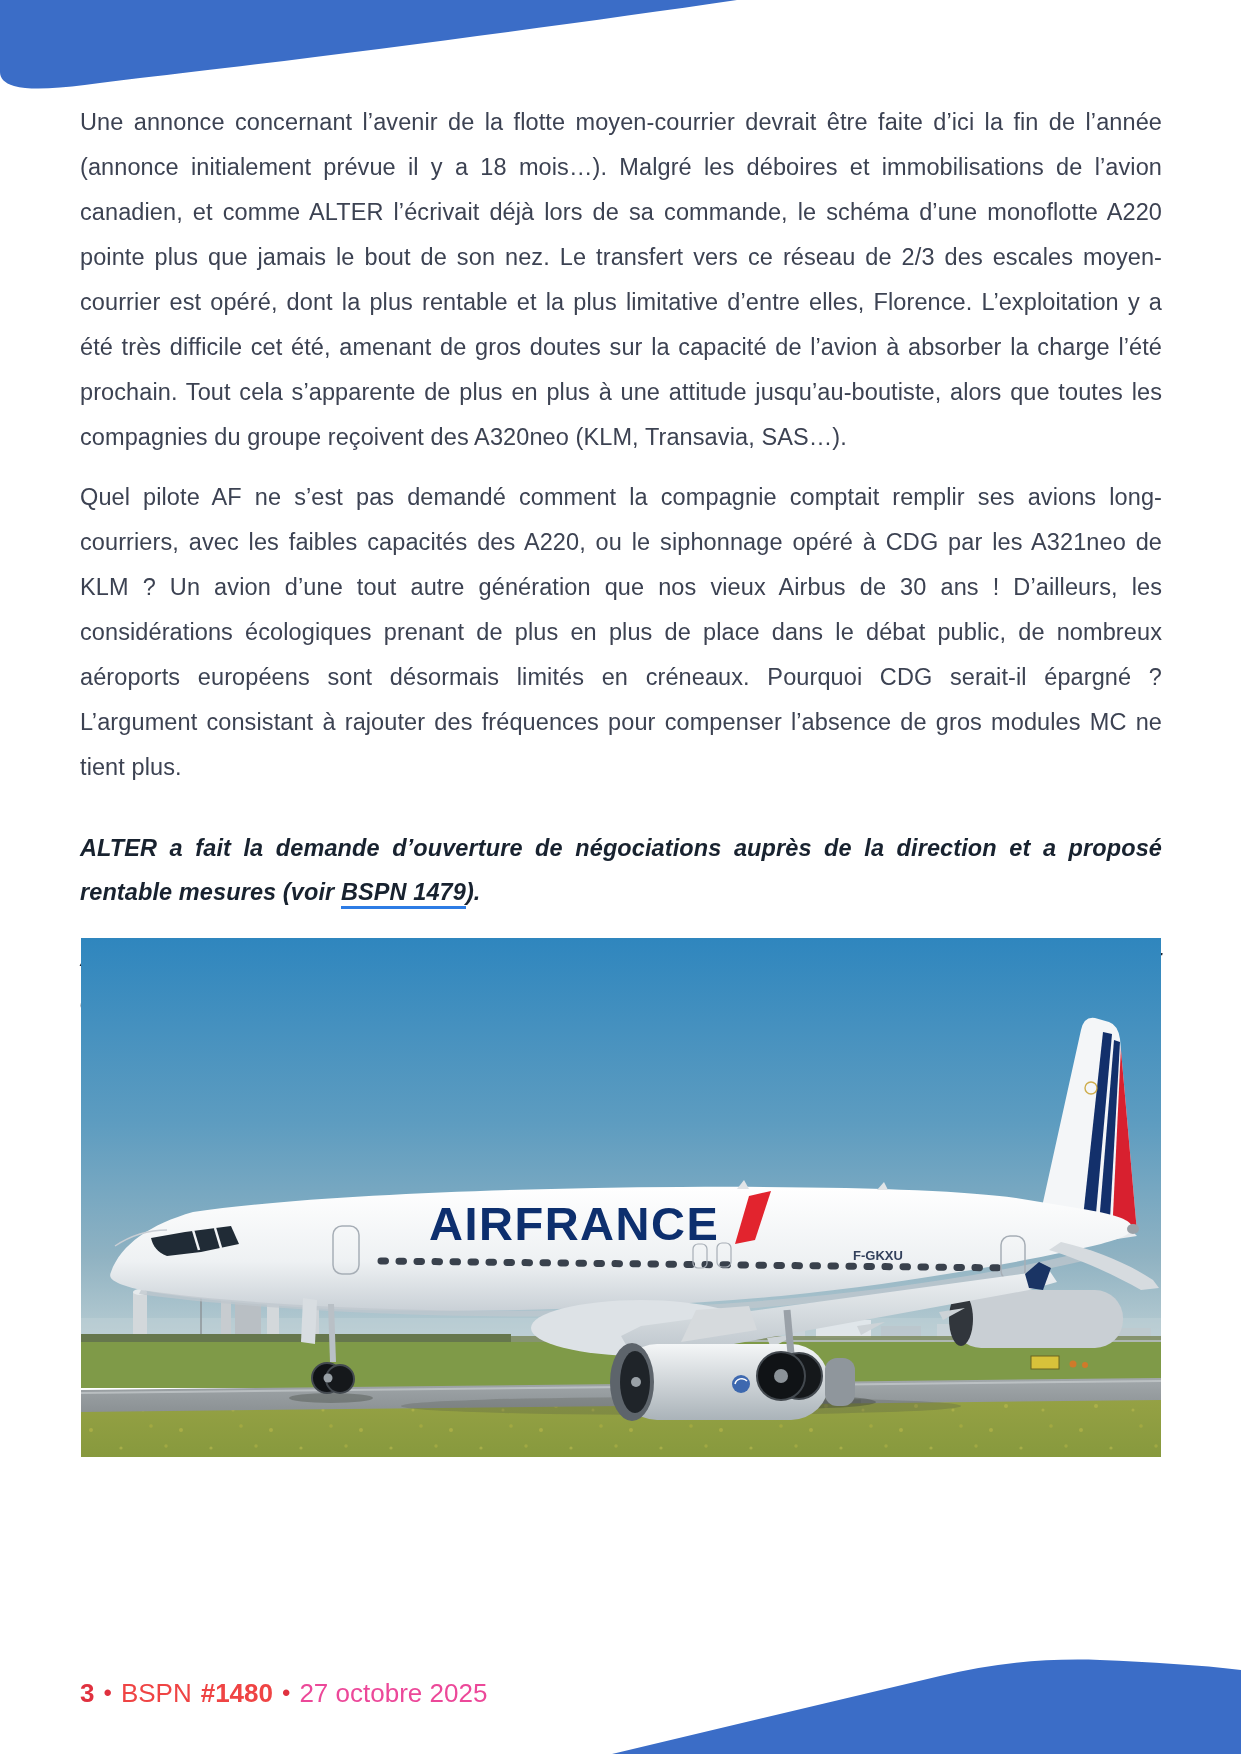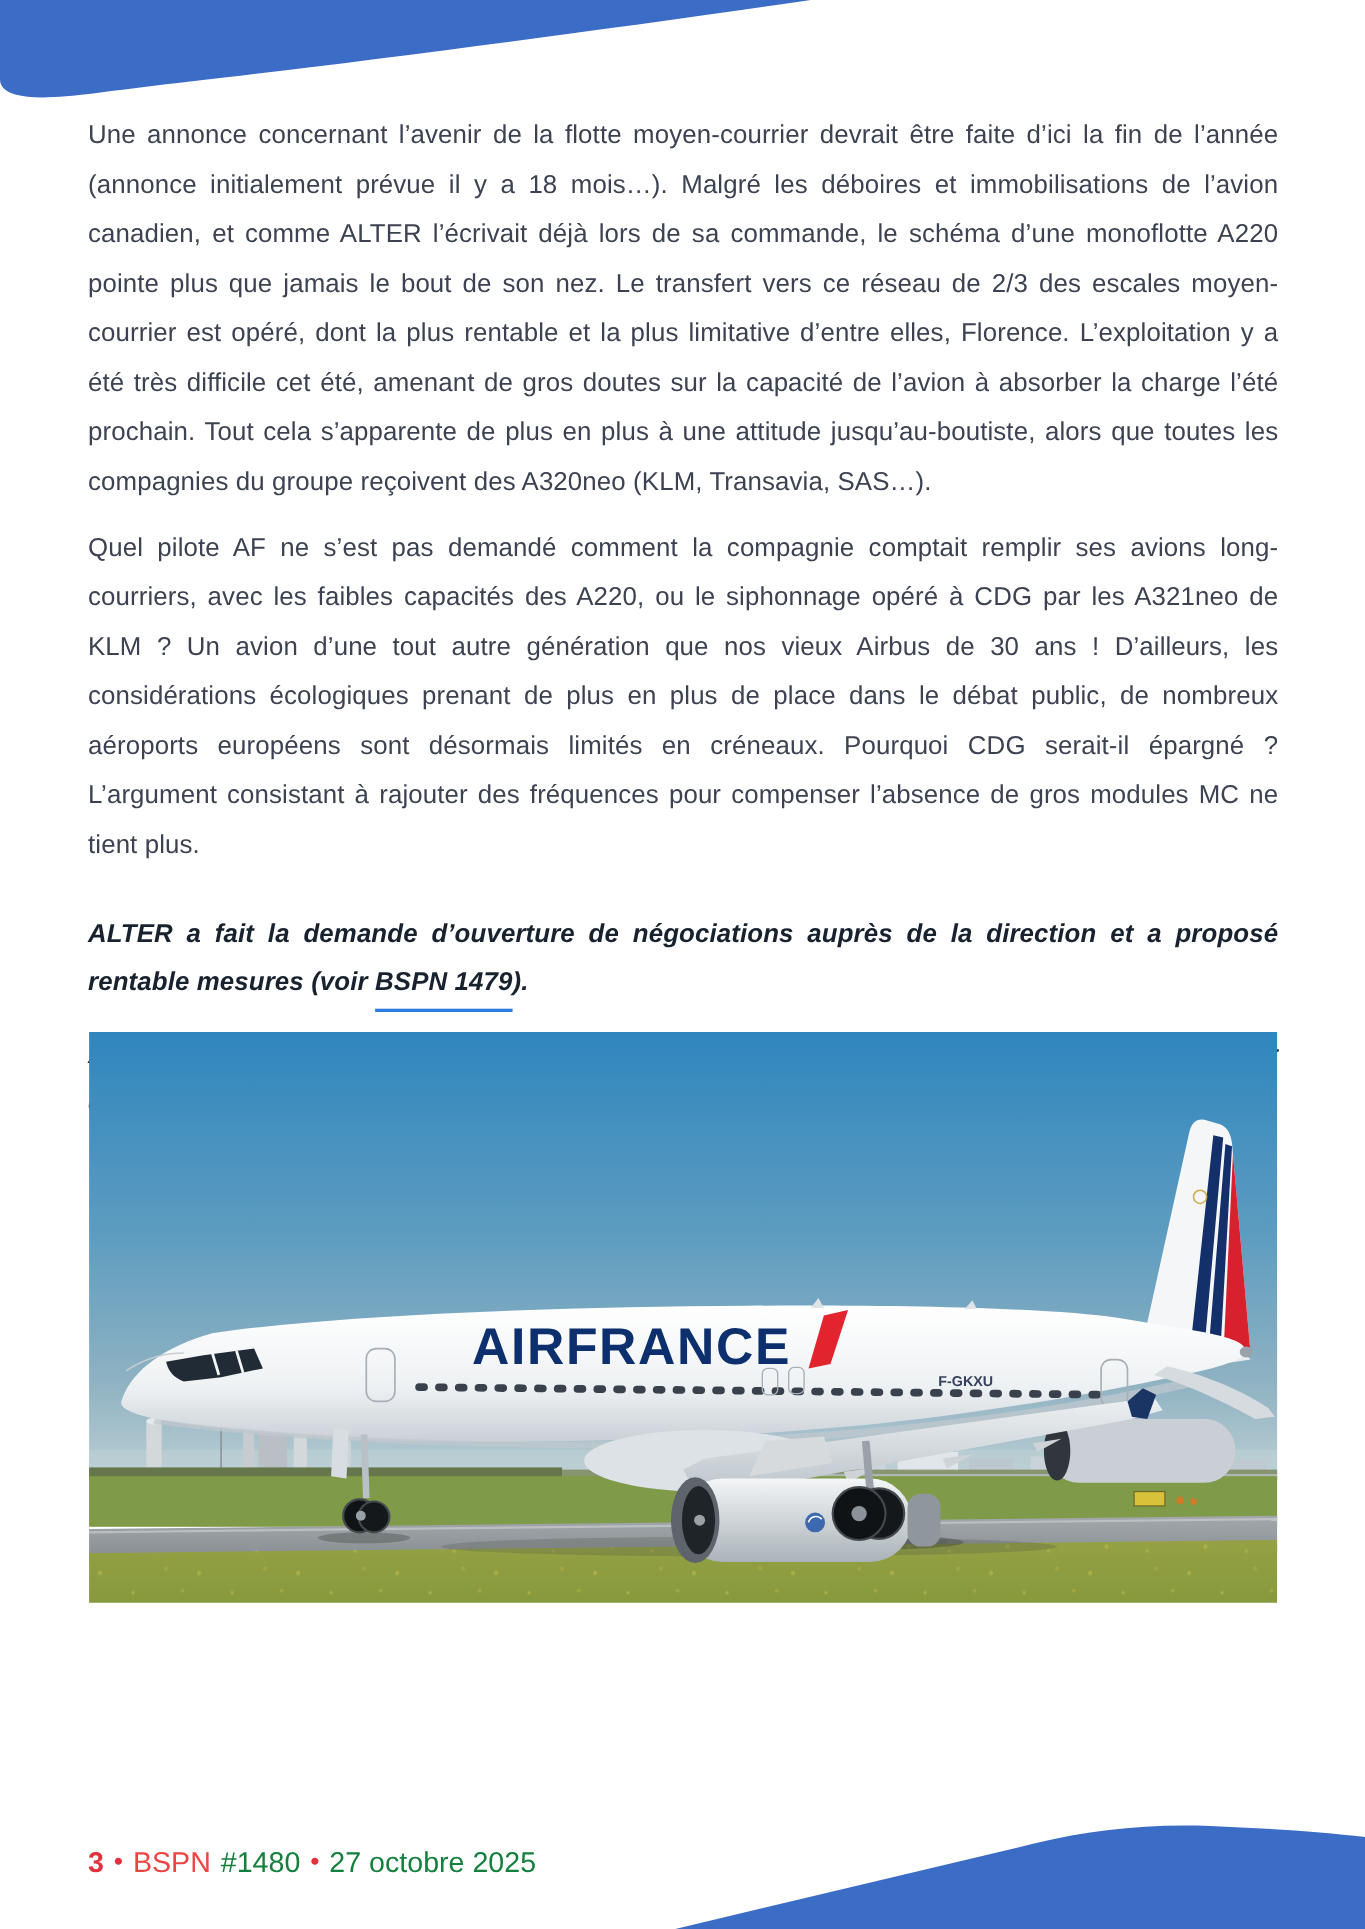--- a/index.html
+++ b/index.html
@@ -24,38 +24,38 @@
     margin:36px 0 0 0;
     font-size:23.5px;line-height:44px;letter-spacing:0.1px;
     color:#18222f;
     font-weight:bold;font-style:italic;
     text-align:justify;
   }
   p.lead-p + p.lead-p{margin-top:22px;}
   a.bspn-link{
     color:#18222f;text-decoration:none;
     border-bottom:3px solid #2d7ce5;
-    padding-bottom:12px;
+    padding-bottom:1px;
   }
   figure.photo{
     position:absolute;left:80px;top:938px;width:1082px;height:519px;margin:0;
     overflow:hidden;
   }
   figure.photo svg{display:block;}
   .footer{
     position:absolute;left:80px;top:1678px;
     font-size:26px;line-height:30px;
     display:flex;align-items:center;gap:9px;
     white-space:nowrap;
   }
   .footer .pageno{color:#e0313f;font-weight:bold;}
   .footer .dot{color:#e0313f;font-size:24px;}
   .footer .bulletin{color:#ef4444;}
-  .footer .issue{color:#15803d;font-weight:normal;}
-  .footer .date{color:#15803d;}
+  .footer .issue{color:#ef4444;font-weight:bold;}
+  .footer .date{color:#ec4899;}
 </style>
 </head>
 <body>
 
 <svg class="corner-svg corner-top" viewBox="0 0 1241 100" aria-hidden="true">
   <path d="M0,0 L737,0 C560,26 300,60 140,78 C88,84 40,93 14,86 C4,83 0,78 0,72 Z" fill="#3b6dc7"></path>
 </svg>
 
 <div class="content">
   <p class="body-p">Une annonce concernant l’avenir de la flotte moyen-courrier devrait être faite d’ici la fin de l’année (annonce initialement prévue il y a 18 mois…). Malgré les déboires et immobilisations de l’avion canadien, et comme ALTER l’écrivait déjà lors de sa commande, le schéma d’une monoflotte A220 pointe plus que jamais le bout de son nez. Le transfert vers ce réseau de 2/3 des escales moyen-courrier est opéré, dont la plus rentable et la plus limitative d’entre elles, Florence. L’exploitation y a été très difficile cet été, amenant de gros doutes sur la capacité de l’avion à absorber la charge l’été prochain. Tout cela s’apparente de plus en plus à une attitude jusqu’au-boutiste, alors que toutes les compagnies du groupe reçoivent des A320neo (KLM, Transavia, SAS…).</p>

